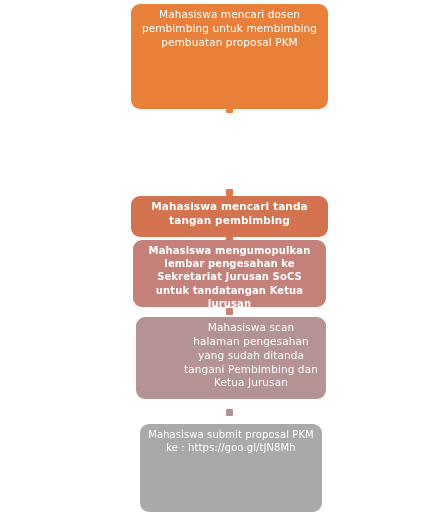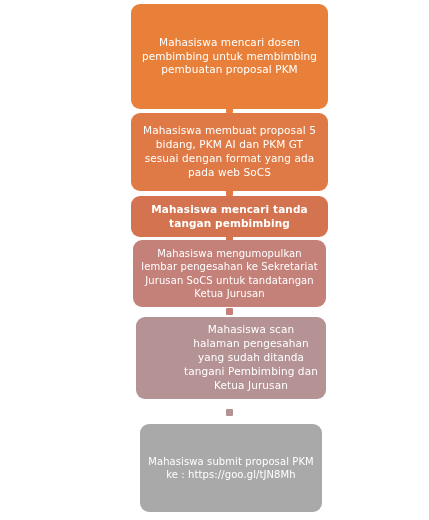--- a/index.html
+++ b/index.html
@@ -19,41 +19,41 @@
     position: relative;
     width: 429px;
     height: 520px;
     background: #ffffff;
   }
 
   .flow-step {
     position: absolute;
     box-sizing: border-box;
     display: flex;
-    align-items: center;
+    align-items: flex-start;
     justify-content: center;
     text-align: center;
     color: #ffffff;
     border-radius: 9px;
     padding: 4px 8px;
     line-height: 1.32;
     letter-spacing: 0.1px;
     -webkit-font-smoothing: none;
   }
 
   .flow-step .step-text {
     display: block;
     width: 100%;
   }
 
   
   #step-1 { left: 131px; top: 4px;   width: 197px; height: 105px; font-size: 10.5px; }
   #step-2 { left: 131px; top: 113px; width: 197px; height: 78px;  font-size: 10.5px; }
   #step-3 { left: 131px; top: 196px; width: 197px; height: 41px;  font-size: 10.5px; font-weight: bold; }
-  #step-4 { left: 133px; top: 240px; width: 193px; height: 67px;  font-size: 10px;   }
+  #step-4 { left: 133px; top: 240px; width: 193px; height: 67px;  font-size: 10px; font-weight: bold;   }
   #step-5 { left: 136px; top: 317px; width: 190px; height: 82px;  font-size: 10.5px; padding-left: 48px; }
   #step-6 { left: 140px; top: 424px; width: 182px; height: 88px;  font-size: 10px; }
 
   
   .connector {
     position: absolute;
     width: 7px;
     height: 7px;
     border-radius: 1px;
   }
@@ -67,23 +67,20 @@
 <body>
 
 <div id="flowchart" style="background: rgb(255, 255, 255);">
 
   <div class="flow-step" id="step-1" style="background: rgb(232, 128, 58);">
     <span class="step-text">Mahasiswa mencari dosen pembimbing untuk membimbing pembuatan proposal PKM</span>
   </div>
 
   <div class="connector" id="conn-1" style="background: rgb(232, 128, 58);"></div>
 
-  <div class="flow-step" id="step-2" style="background: rgb(223, 122, 70);">
-    <span class="step-text">Mahasiswa membuat proposal 5 bidang, PKM AI dan PKM GT sesuai dengan format yang ada pada web SoCS</span>
-  </div>
 
   <div class="connector" id="conn-2" style="background: rgb(223, 122, 70);"></div>
 
   <div class="flow-step" id="step-3" style="background: rgb(212, 115, 79);">
     <span class="step-text">Mahasiswa mencari tanda tangan pembimbing</span>
   </div>
 
   <div class="connector" id="conn-3" style="background: rgb(212, 115, 79);"></div>
 
   <div class="flow-step" id="step-4" style="background: rgb(196, 129, 122);">

